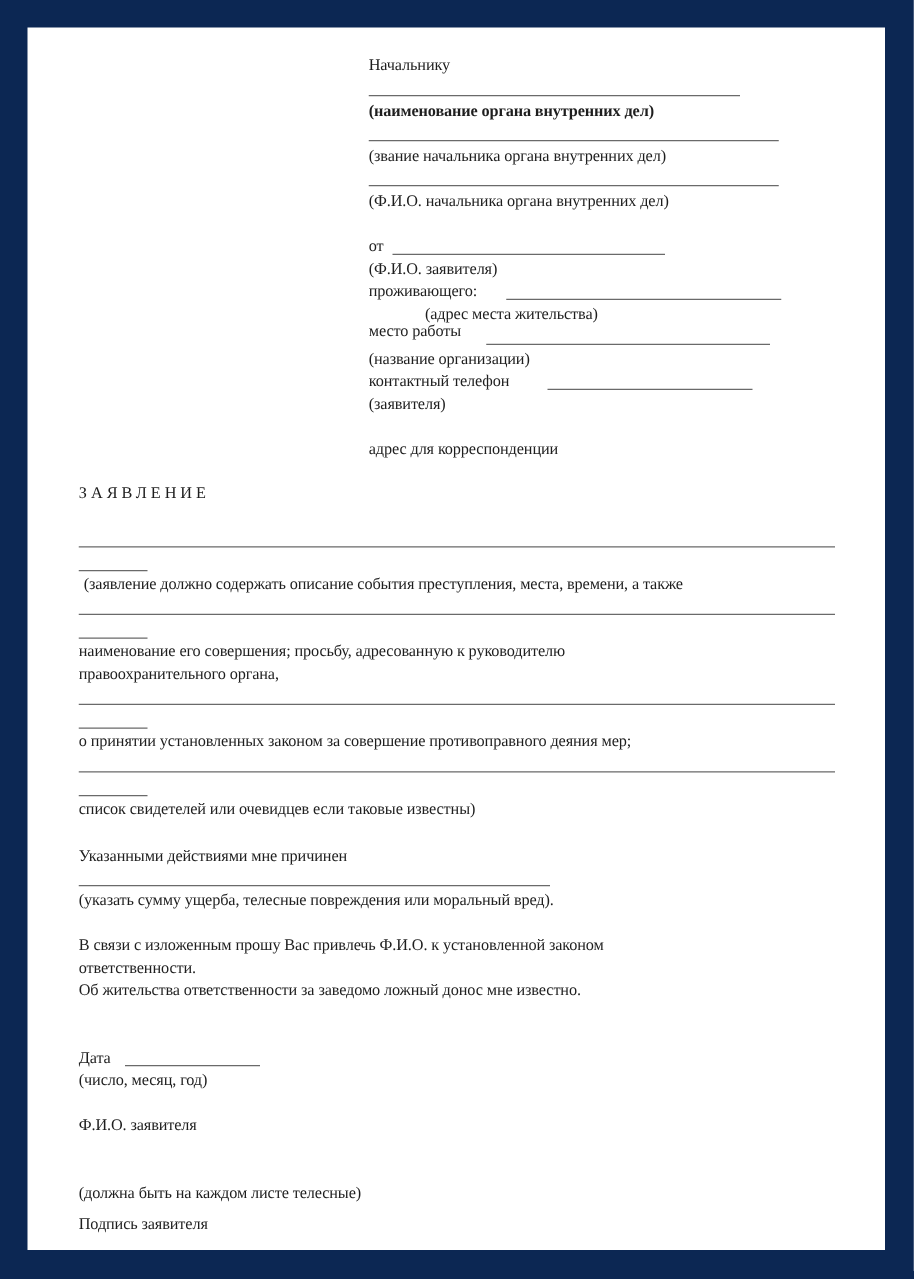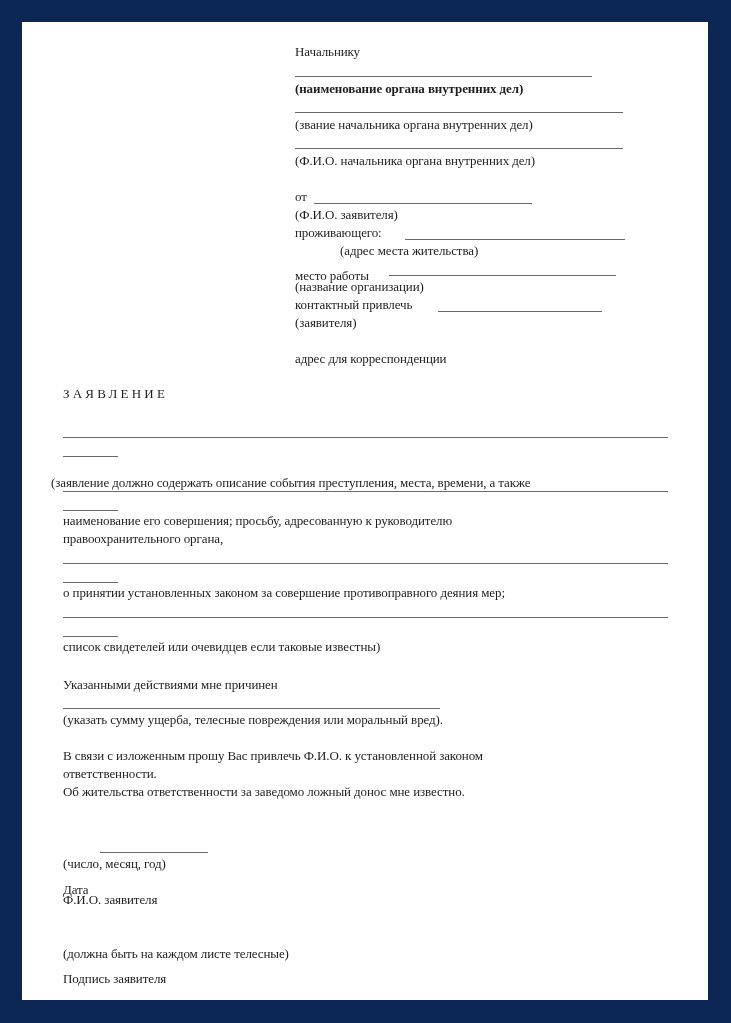--- a/index.html
+++ b/index.html
@@ -47,35 +47,35 @@
 <div class="t" style="left:295px; top:152px;">(Ф.И.О. начальника органа внутренних дел)</div>
 
 <div class="t" style="left:295px; top:188px;">от</div>
 <div class="ln" style="left:314px; top:203px; width:218px;"></div>
 <div class="t" style="left:295px; top:206px;">(Ф.И.О. заявителя)</div>
 
 <div class="t" style="left:295px; top:224px;text-align:right;">проживающего:</div>
 <div class="ln" style="left:405px; top:239px; width:220px;"></div>
 <div class="t" style="left:312px; top:242px;margin-left:28px;">(адрес места жительства)</div>
 
-<div class="t" style="left:295px; top:267px;">место работы</div>
+<div class="t" style="left:295px; top:256px;">место работы</div>
 <div class="ln" style="left:389px; top:275px; width:227px;"></div>
 <div class="t" style="left:295px; top:278px;">(название организации)</div>
 
-<div class="t" style="left:295px; top:296px;">контактный привлечь</div>
+<div class="t" style="left:295px; top:296px;">контактный телефон</div>
 <div class="ln" style="left:438px; top:311px; width:164px;"></div>
 <div class="t" style="left:295px; top:314px;">(заявителя)</div>
 
 <div class="t" style="left:295px; top:350px;">адрес для корреспонденции</div>
 
 <div class="t title-spaced" style="left:63px; top:385px;">ЗАЯВЛЕНИЕ</div>
 
 <div class="ln" style="left:63px; top:437px; width:605px;"></div>
 <div class="ln" style="left:63px; top:456px; width:55px;"></div>
-<div class="t" style="left:51px; top:458px;margin-top:16px;">(заявление должно содержать описание события преступления, места, времени, а также</div>
+<div class="t" style="left:67px; top:458px;">(заявление должно содержать описание события преступления, места, времени, а также</div>
 
 <div class="ln" style="left:63px; top:491px; width:605px;"></div>
 <div class="ln" style="left:63px; top:510px; width:55px;"></div>
 <div class="t" style="left:63px; top:512px;">наименование его совершения; просьбу, адресованную к руководителю</div>
 <div class="t" style="left:63px; top:530px;">правоохранительного органа,</div>
 
 <div class="ln" style="left:63px; top:563px; width:605px;"></div>
 <div class="ln" style="left:63px; top:582px; width:55px;"></div>
 <div class="t" style="left:63px; top:584px;">о принятии установленных законом за совершение противоправного деяния мер;</div>
 
@@ -84,20 +84,20 @@
 <div class="t" style="left:63px; top:638px;">список свидетелей или очевидцев если таковые известны)</div>
 
 <div class="t" style="left:63px; top:676px;">Указанными действиями мне причинен</div>
 <div class="ln" style="left:63px; top:708px; width:377px;"></div>
 <div class="t" style="left:63px; top:711px;">(указать сумму ущерба, телесные повреждения или моральный вред).</div>
 
 <div class="t" style="left:63px; top:747px;">В связи с изложенным прошу Вас привлечь Ф.И.О. к установленной законом</div>
 <div class="t" style="left:63px; top:765px;">ответственности.</div>
 <div class="t" style="left:63px; top:783px;">Об жительства ответственности за заведомо ложный донос мне известно.</div>
 
-<div class="t" style="left:63px; top:837px;margin-top:44px;">Дата</div>
+<div class="t" style="left:63px; top:837px;">Дата</div>
 <div class="ln" style="left:100px; top:852px; width:108px;"></div>
 <div class="t" style="left:63px; top:855px;">(число, месяц, год)</div>
 
 <div class="t" style="left:63px; top:891px;">Ф.И.О. заявителя</div>
 
 <div class="t" style="left:63px; top:970px;">Подпись заявителя</div>
 <div class="t" style="left:63px; top:945px;">(должна быть на каждом листе телесные)</div>
 
 </body></html>

